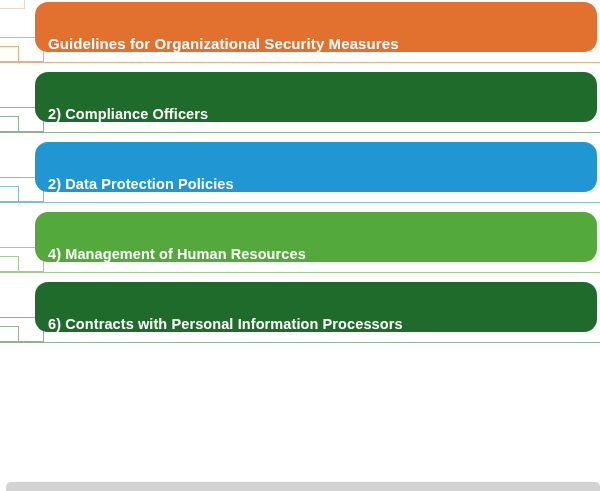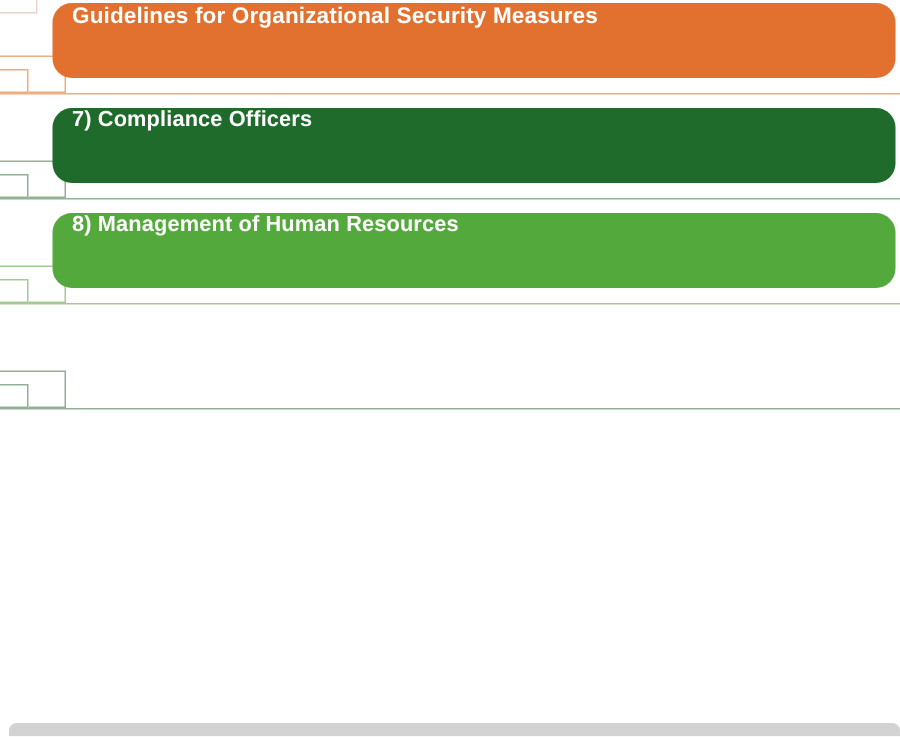--- a/index.html
+++ b/index.html
@@ -38,21 +38,21 @@
     background:#fff;
     border:1.5px solid var(--line);
     box-sizing:border-box;
     z-index:3;
   }
   .item-bar{
     position:absolute;
     left:35px;right:3px;top:0;height:50px;
     background:var(--fill);
     border-radius:13px;
-    display:flex;align-items:flex-start;
+    display:flex;align-items:flex-end;
     padding-left:13px;
     box-sizing:border-box;
     z-index:4;
   }
   .item-label{
     color:var(--text);
     font-size:14.5px;
     font-weight:700;
     letter-spacing:0.1px;
     white-space:nowrap;
@@ -92,39 +92,50 @@
       <div class="item-bar">
         <span class="item-label">Guidelines for Organizational Security Measures</span>
       </div>
     </div>
 
     <div class="item-row" data-item="1" style="--fill: #1F6B2C; --line: #93B095; --text: #FFFFFF;">
       <div class="accent-underline"></div>
       <div class="accent-outline-box"></div>
       <div class="accent-step-box"></div>
       <div class="item-bar">
-        <span class="item-label">7) Compliance Officers</span>
+        <span class="item-label">2) Compliance Officers</span>
       </div>
     </div>
 
+    <div class="item-row" data-item="2" style="--fill: #2097D3; --line: #7DBBD7; --text: #FFFFFF;">
+      <div class="accent-underline"></div>
+      <div class="accent-outline-box"></div>
+      <div class="accent-step-box"></div>
+      <div class="item-bar">
+        <span class="item-label">2) Data Protection Policies</span>
+      </div>
+    </div>
 
 
     <div class="item-row" data-item="4" style="--fill: #54A93C; --line: #A3CA94; --text: #FFFFFF;">
       <div class="accent-underline"></div>
       <div class="accent-outline-box"></div>
       <div class="accent-step-box"></div>
       <div class="item-bar">
-        <span class="item-label">8) Management of Human Resources</span>
+        <span class="item-label">4) Management of Human Resources</span>
       </div>
     </div>
 
 
     <div class="item-row" data-item="6" style="--fill: #1F6B2C; --line: #93B095; --text: #FFFFFF;">
       <div class="accent-underline"></div>
       <div class="accent-outline-box"></div>
       <div class="accent-step-box"></div>
+      <div class="item-bar">
+        <span class="item-label">6) Contracts with Personal Information Processors</span>
+      </div>
     </div>
 
   </div>
 
   <div class="next-item-peek" style="background: rgb(211, 211, 211);"></div>
 
 </div>
 
 </body></html>

